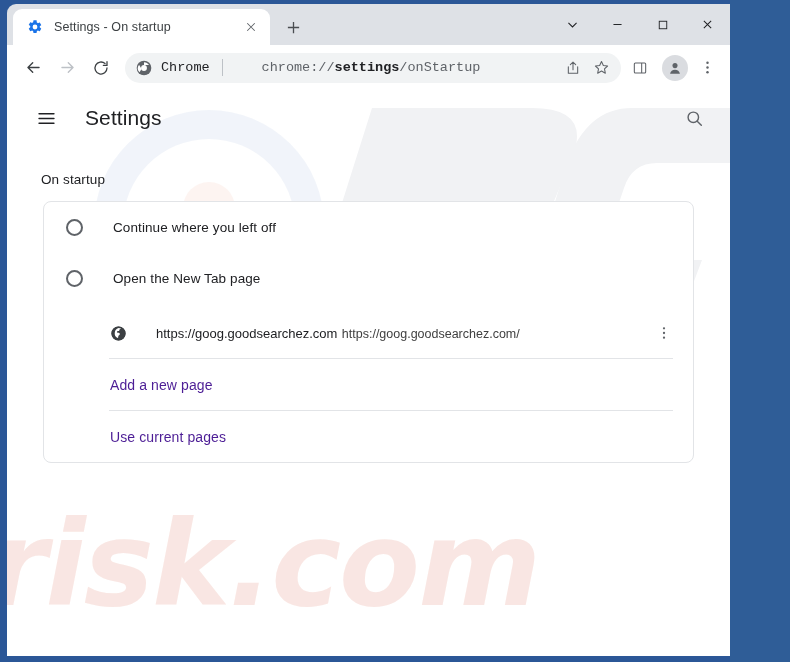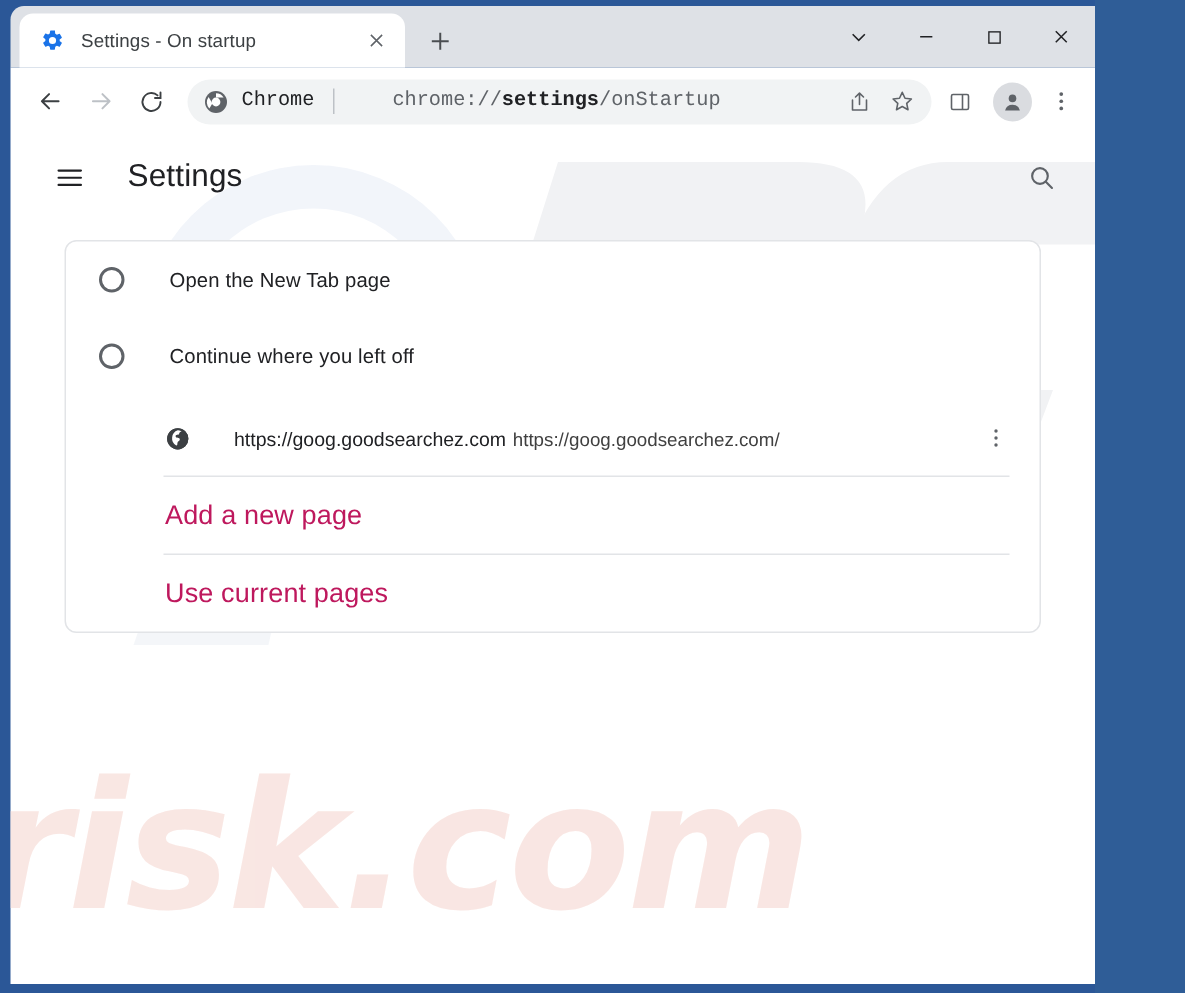--- a/index.html
+++ b/index.html
@@ -332,22 +332,22 @@
     margin-right: 20px;
   }
 
   .link-row {
     display: flex;
     align-items: center;
     height: 51px;
     padding-left: 66px;
   }
   .card-link {
-    font-size: 18px;
-    color: #be185d;
+    font-size: 14px;
+    color: #4c1d95;
     letter-spacing: .1px;
   }
 
   svg { display: block; }
 </style>
 </head>
 <body>
 
 <div id="window-frame">
 
@@ -497,31 +497,32 @@
       </div>
       <div id="settings-title">Settings</div>
       <div id="settings-search-button">
         <svg viewBox="0 0 24 24" width="19" height="19" stroke="currentColor" stroke-width="1.8" fill="none" stroke-linecap="round">
           <circle cx="10.5" cy="10.5" r="6.6"></circle>
           <path d="M15.4 15.4 L20.6 20.6"></path>
         </svg>
       </div>
     </div>
 
+    <div id="section-title">On startup</div>
 
     <div id="startup-card">
+
+      <div class="radio-row">
+        <span class="radio"></span>
+        <span class="radio-label">Continue where you left off</span>
+      </div>
 
       <div class="radio-row">
         <span class="radio"></span>
         <span class="radio-label">Open the New Tab page</span>
-      </div>
-
-      <div class="radio-row">
-        <span class="radio"></span>
-        <span class="radio-label">Continue where you left off</span>
       </div>
 
 
       <div id="startup-pages-list">
         <div class="page-row">
           <span class="page-favicon">
             <svg viewBox="0 0 24 24" width="17" height="17" fill="currentColor">
               <path d="M12 2a10 10 0 1 0 0 20 10 10 0 0 0 0-20zm0 2.1c1.3 0 2.5.3 3.6.9-.5.5-1.3.6-1.8 1.1-.6.6-.2 1.5-.9 1.9-.8.5-1.9.1-2.6.8-.6.6-.3 1.7.4 2.1.8.5 1.9.1 2.7.6.7.4.6 1.4.3 2-.4.8-1.4 1-1.8 1.8-.3.6-.2 1.3-.3 2-.1.5-.5.9-1 1.1A7.9 7.9 0 0 1 12 4.1z"></path>
               <path d="M12 2a10 10 0 1 0 0 20 10 10 0 0 0 0-20zm0 1.6a8.4 8.4 0 1 1 0 16.8 8.4 8.4 0 0 1 0-16.8z"></path>
             </svg>

